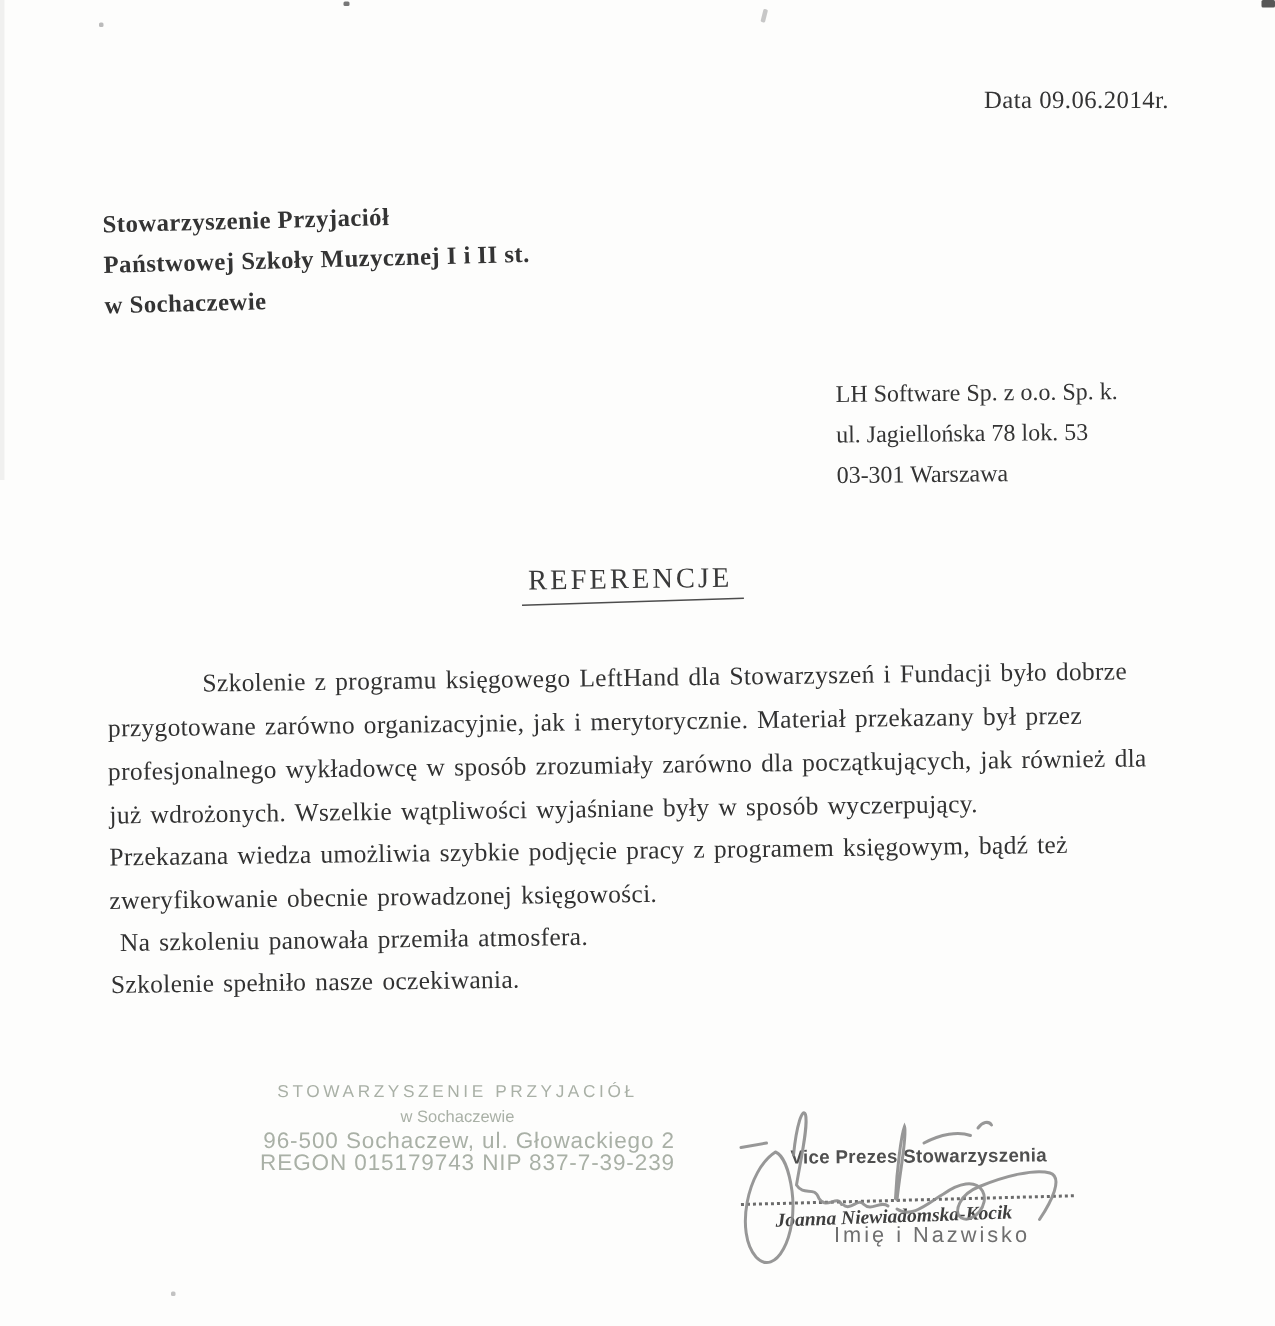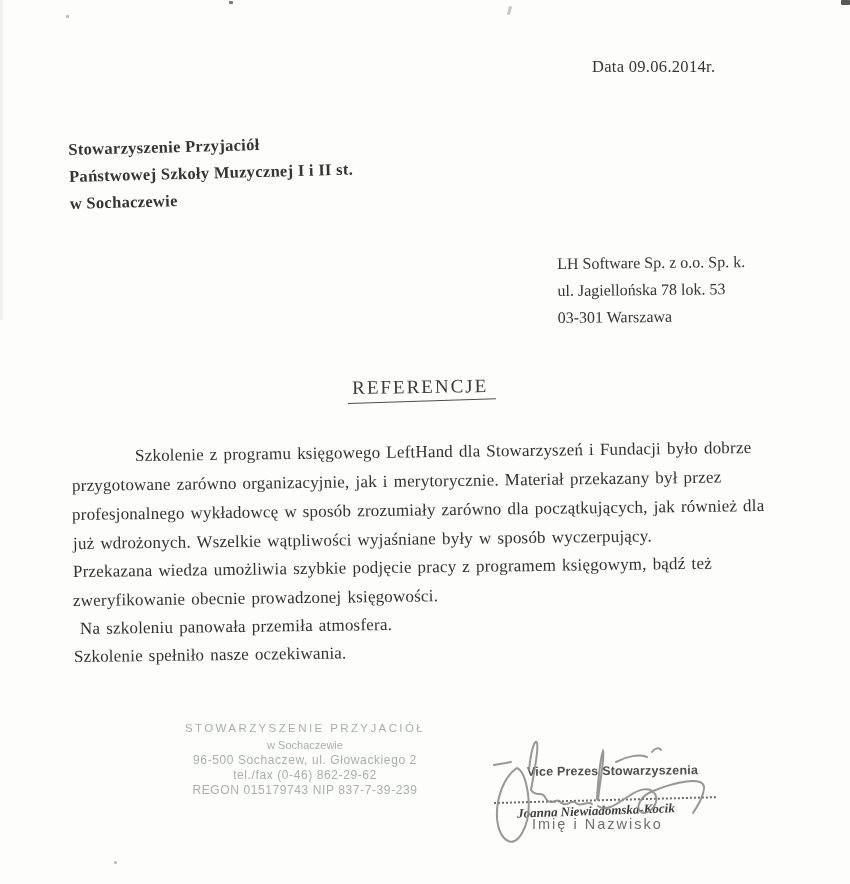--- a/index.html
+++ b/index.html
@@ -25,21 +25,21 @@
     transform-origin:left top; }
 
   .body-line { position:absolute; font-size:17px; word-spacing:1.5px;
     letter-spacing:.2px; white-space:nowrap; color:#323232;
     transform:rotate(-0.75deg); transform-origin:left center; }
 
   .stamp { width:290px; text-align:center;
     font-family:"Liberation Sans", sans-serif; color:#a9b0a6;
     filter:blur(0.25px); line-height:15px; font-size:11px; }
   .stamp-l1 { font-size:11.5px; letter-spacing:2.4px; margin-bottom:2px; }
-  .stamp-l4, .stamp-l5, .stamp-l6 { font-size:12px; letter-spacing:.6px; }
+  .stamp-l4, .stamp-l5, .stamp-l6 { font-size:15px; letter-spacing:.6px;text-align:right; }
 
   .sig-role { font-family:"Liberation Sans", sans-serif; font-weight:bold;
     font-size:12.5px; color:#4f4f4f; letter-spacing:.2px;
     transform:rotate(-0.5deg); z-index:3; }
   .sig-dots { position:absolute; width:222px; height:12px;
     border-bottom:2px dotted #6b6b6b; transform:rotate(-1.5deg);
     transform-origin:left bottom; z-index:2; }
   .sig-name { font-style:italic; font-weight:bold; font-size:13px;
     color:#3e3e3e; transform:rotate(-2deg); z-index:4; }
   .sig-caption { font-family:"Liberation Sans", sans-serif; font-size:14.5px;
@@ -54,21 +54,21 @@
 
 <div class="page">
 
   <div class="speck" style="left:229px; top:1px; width:4px; height:3px; background:#555; opacity:.8;"></div>
   <div class="speck" style="left:508px; top:6px; width:3px; height:9px; background:#9a9a9a; opacity:.55; transform:rotate(14deg);"></div>
   <div class="speck" style="left:841px; top:0; width:9px; height:5px; background:#3a3a3a; opacity:.85;"></div>
   <div class="speck" style="left:66px; top:15px; width:3px; height:3px; background:#bbb;"></div>
   <div class="speck" style="left:0; top:0; width:3px; height:320px; background:rgba(0,0,0,0.05); border-radius:0;"></div>
   <div class="speck" style="left:114px; top:861px; width:3px; height:3px; background:#c2c2c2;"></div>
 
-  <div class="abs date" style="left:592px; top:57px;">Data 09.06.2014r.</div>
+  <div class="abs date" style="left:656px; top:57px;">Data 09.06.2014r.</div>
 
   <div class="abs sender" style="left:68px; top:136px;">
     <div>Stowarzyszenie Przyjaciół</div>
     <div>Państwowej Szkoły Muzycznej I i II st.</div>
     <div>w Sochaczewie</div>
   </div>
 
   <div class="abs recipient" style="left:557px; top:250px;">
     <div>LH Software Sp. z o.o. Sp. k.</div>
     <div>ul. Jagiellońska 78 lok. 53</div>
@@ -84,28 +84,27 @@
   <div class="body-line" style="left:73px;  top:534px;">już wdrożonych. Wszelkie wątpliwości wyjaśniane były w sposób wyczerpujący.</div>
   <div class="body-line" style="left:73px;  top:562px;">Przekazana wiedza umożliwia szybkie podjęcie pracy z programem księgowym, bądź też</div>
   <div class="body-line" style="left:73px;  top:591px;">zweryfikowanie obecnie prowadzonej księgowości.</div>
   <div class="body-line" style="left:80px;  top:619px;">Na szkoleniu panowała przemiła atmosfera.</div>
   <div class="body-line" style="left:74px;  top:647px;">Szkolenie spełniło nasze oczekiwania.</div>
 
   <div class="abs stamp" style="left:160px; top:721px;">
     <div class="stamp-l1">STOWARZYSZENIE PRZYJACIÓŁ</div>
     <div class="stamp-l3">w Sochaczewie</div>
     <div class="stamp-l4">96-500 Sochaczew, ul. Głowackiego 2</div>
-    <div class="stamp-l5">tel./fax (0-46) 862-29-62</div>
     <div class="stamp-l6">REGON 015179743  NIP 837-7-39-239</div>
   </div>
 
   <div class="abs sig-role" style="left:527px; top:764px;">Vice Prezes Stowarzyszenia</div>
   <div class="sig-dots" style="left:494px; top:790px;"></div>
   <div class="abs sig-name" style="left:517px; top:803px;">Joanna Niewiadomska-Kocik</div>
-  <div class="abs sig-caption" style="left:532px; top:816px;">Imię i Nazwisko</div>
+  <div class="abs sig-caption" style="left:556px; top:816px;">Imię i Nazwisko</div>
 
   <svg class="scrawl" width="850" height="884" viewBox="0 0 850 884">
     <g fill="none" stroke="#8d8d8d" stroke-width="2" stroke-linecap="round" opacity="0.9">
       <path d="M494,765 L511,762"></path>
       <path d="M517,768 C498,780 490,822 504,838 C517,852 532,824 528,794 C526,780 522,770 517,768"></path>
       <path d="M529,770 C531,750 535,738 537,743 C539,750 534,772 531,790 C536,798 543,790 546,799 C551,807 558,796 561,803"></path>
       <path d="M562,803 C567,808 572,798 576,803 C581,808 587,800 592,804"></path>
       <path d="M597,799 C598,778 601,756 603,751 C605,756 600,780 598,800"></path>
       <path d="M616,762 C627,756 639,754 647,757"></path>
       <path d="M598,806 C608,813 620,801 629,796 C639,789 650,786 655,794 C660,803 649,816 641,812 C635,808 640,796 653,791 C670,784 690,779 700,782 C709,785 701,801 693,813"></path>

